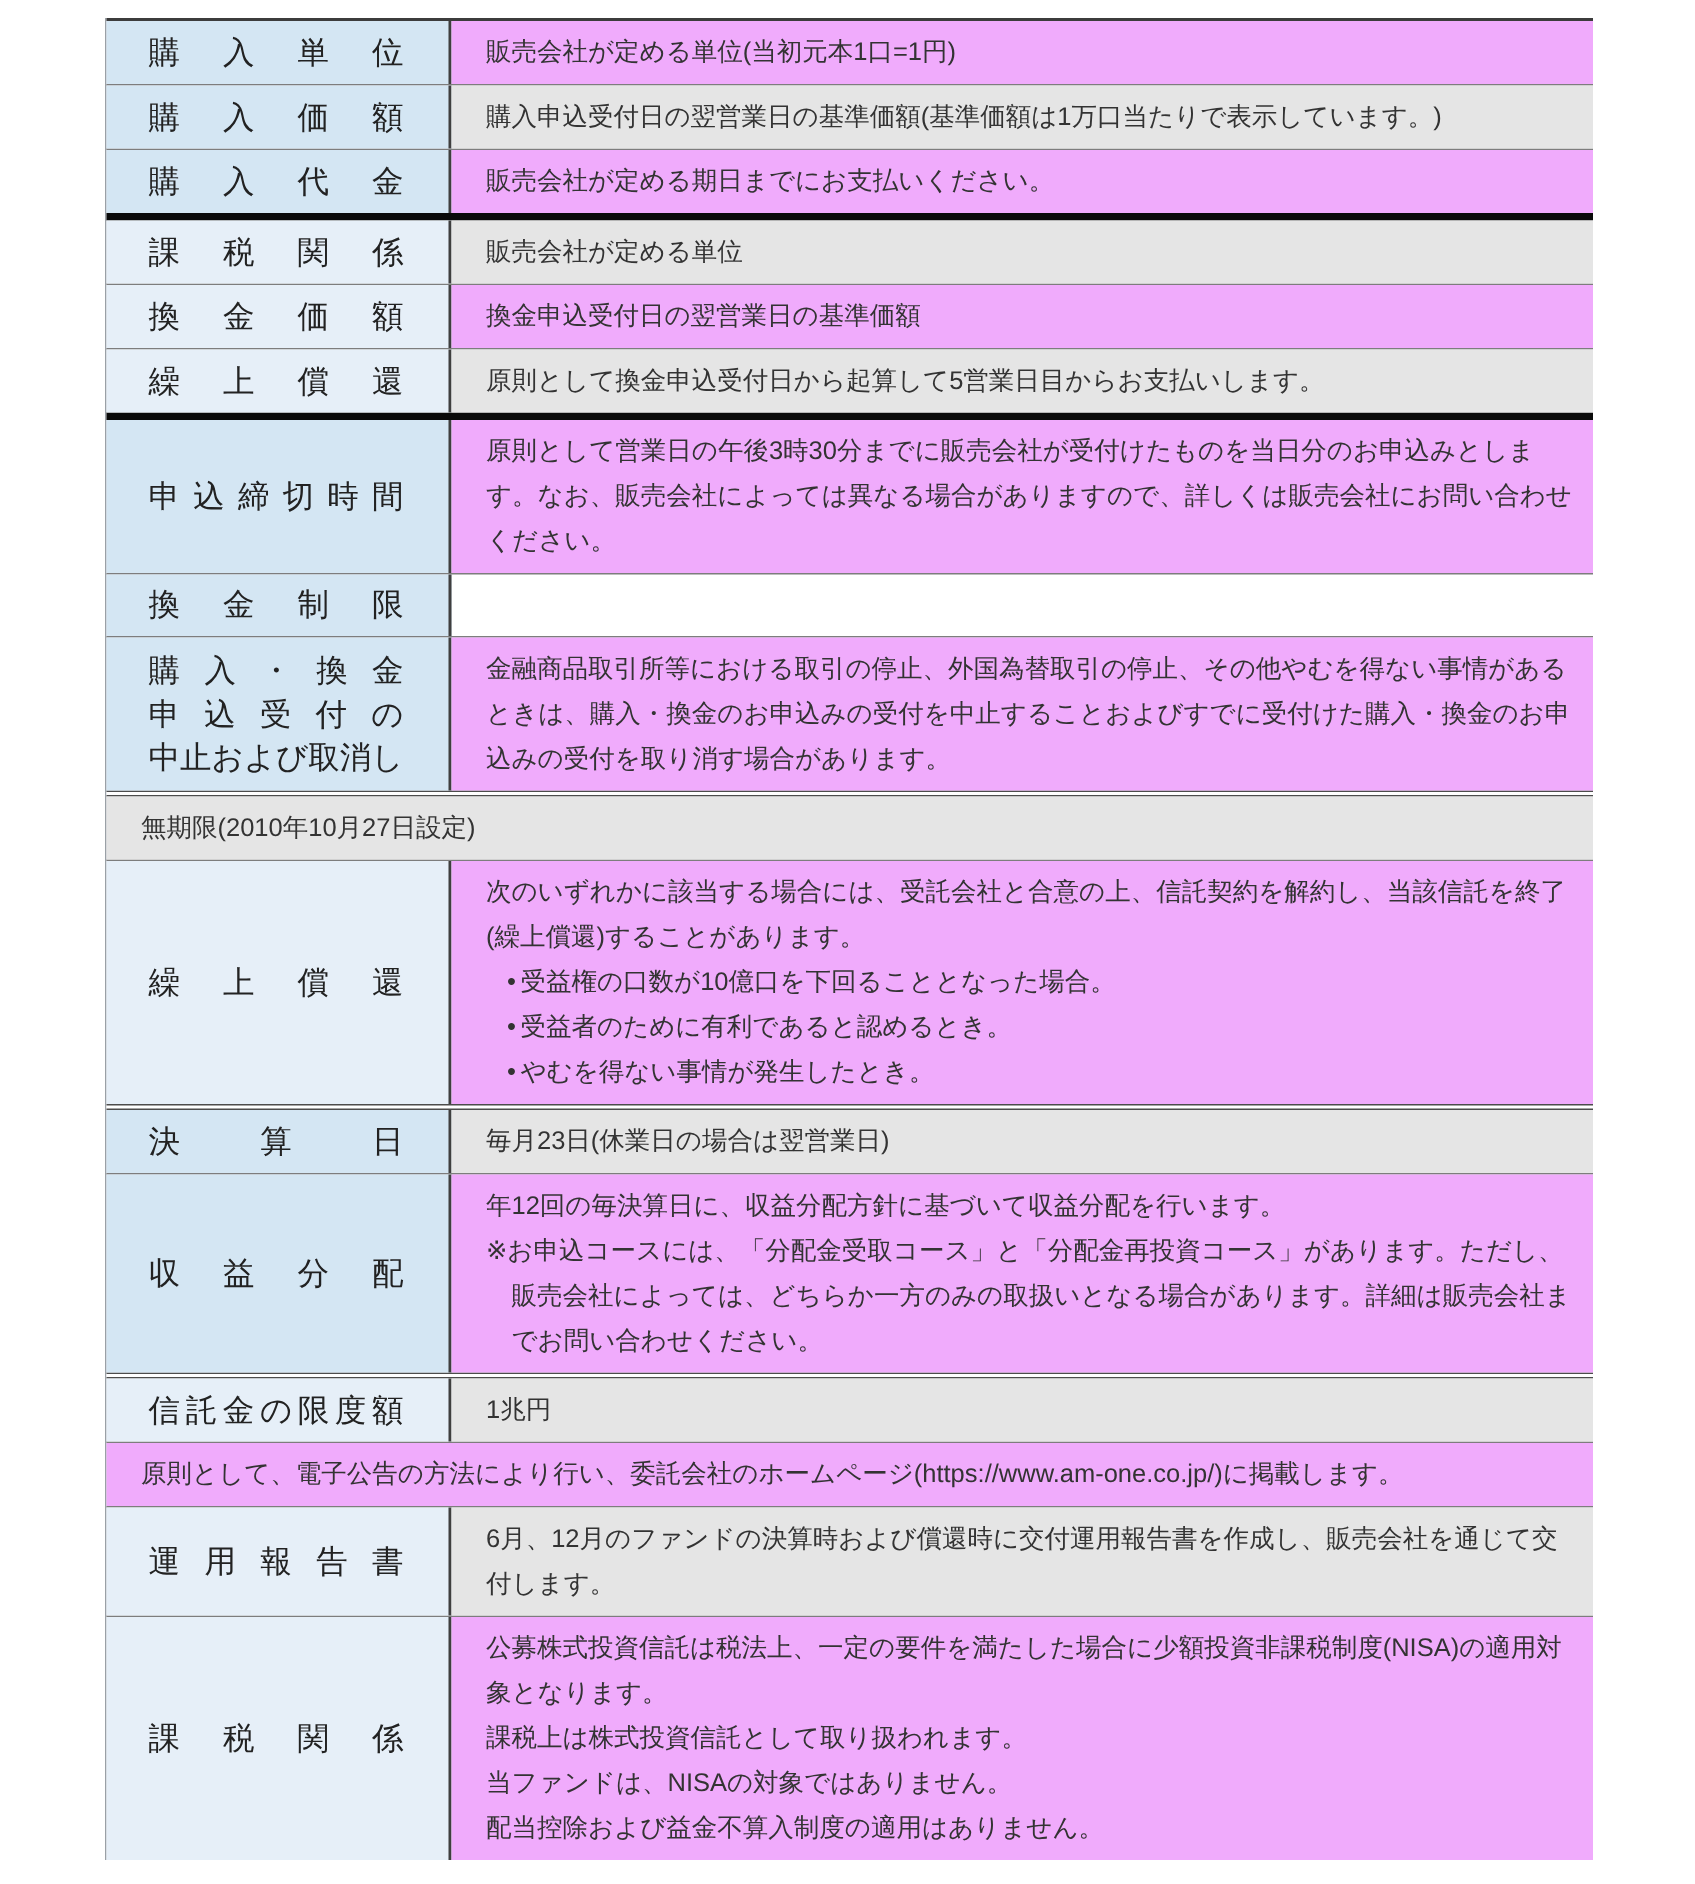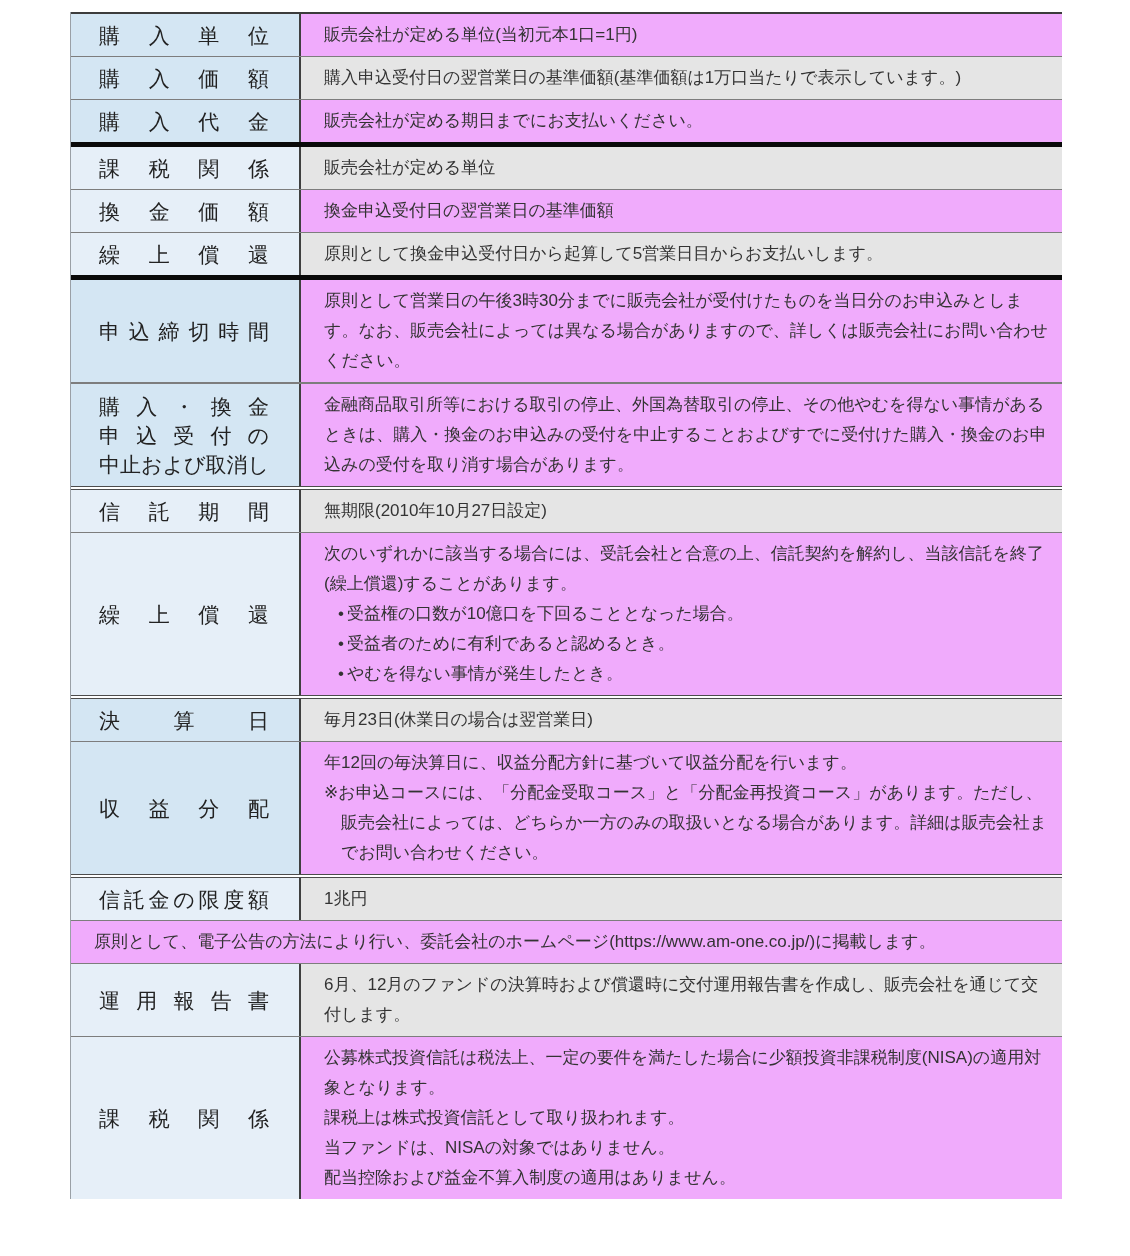--- a/index.html
+++ b/index.html
@@ -102,41 +102,41 @@
         <div class="label-line">申込締切時間</div>
       </div>
       <div class="content-cell shade-a">
         <p>原則として営業日の午後3時30分までに販売会社が受付けたものを当日分のお申込みとします。なお、販売会社によっては異なる場合がありますので、詳しくは販売会社にお問い合わせください。</p>
       </div>
     </div>
 
     <div class="sep-thin"></div>
 
     <div class="row">
+      <div class="label-cell tint-a">
+        <div class="label-line">換金制限</div>
+      </div>
     </div>
 
     <div class="sep-thin"></div>
 
     <div class="row">
       <div class="label-cell tint-a">
         <div class="label-line">購入・換金</div>
         <div class="label-line">申込受付の</div>
         <div class="label-line">中止および取消し</div>
       </div>
       <div class="content-cell shade-a">
         <p>金融商品取引所等における取引の停止、外国為替取引の停止、その他やむを得ない事情があるときは、購入・換金のお申込みの受付を中止することおよびすでに受付けた購入・換金のお申込みの受付を取り消す場合があります。</p>
       </div>
     </div>
 
     <div class="sep-double"></div>
 
     <div class="row">
-      <div class="label-cell tint-b">
-        <div class="label-line">信託期間</div>
-      </div>
       <div class="content-cell shade-b">
         <p>無期限(2010年10月27日設定)</p>
       </div>
     </div>
 
     <div class="sep-thin"></div>
 
     <div class="row">
       <div class="label-cell tint-b">
         <div class="label-line">繰上償還</div>

